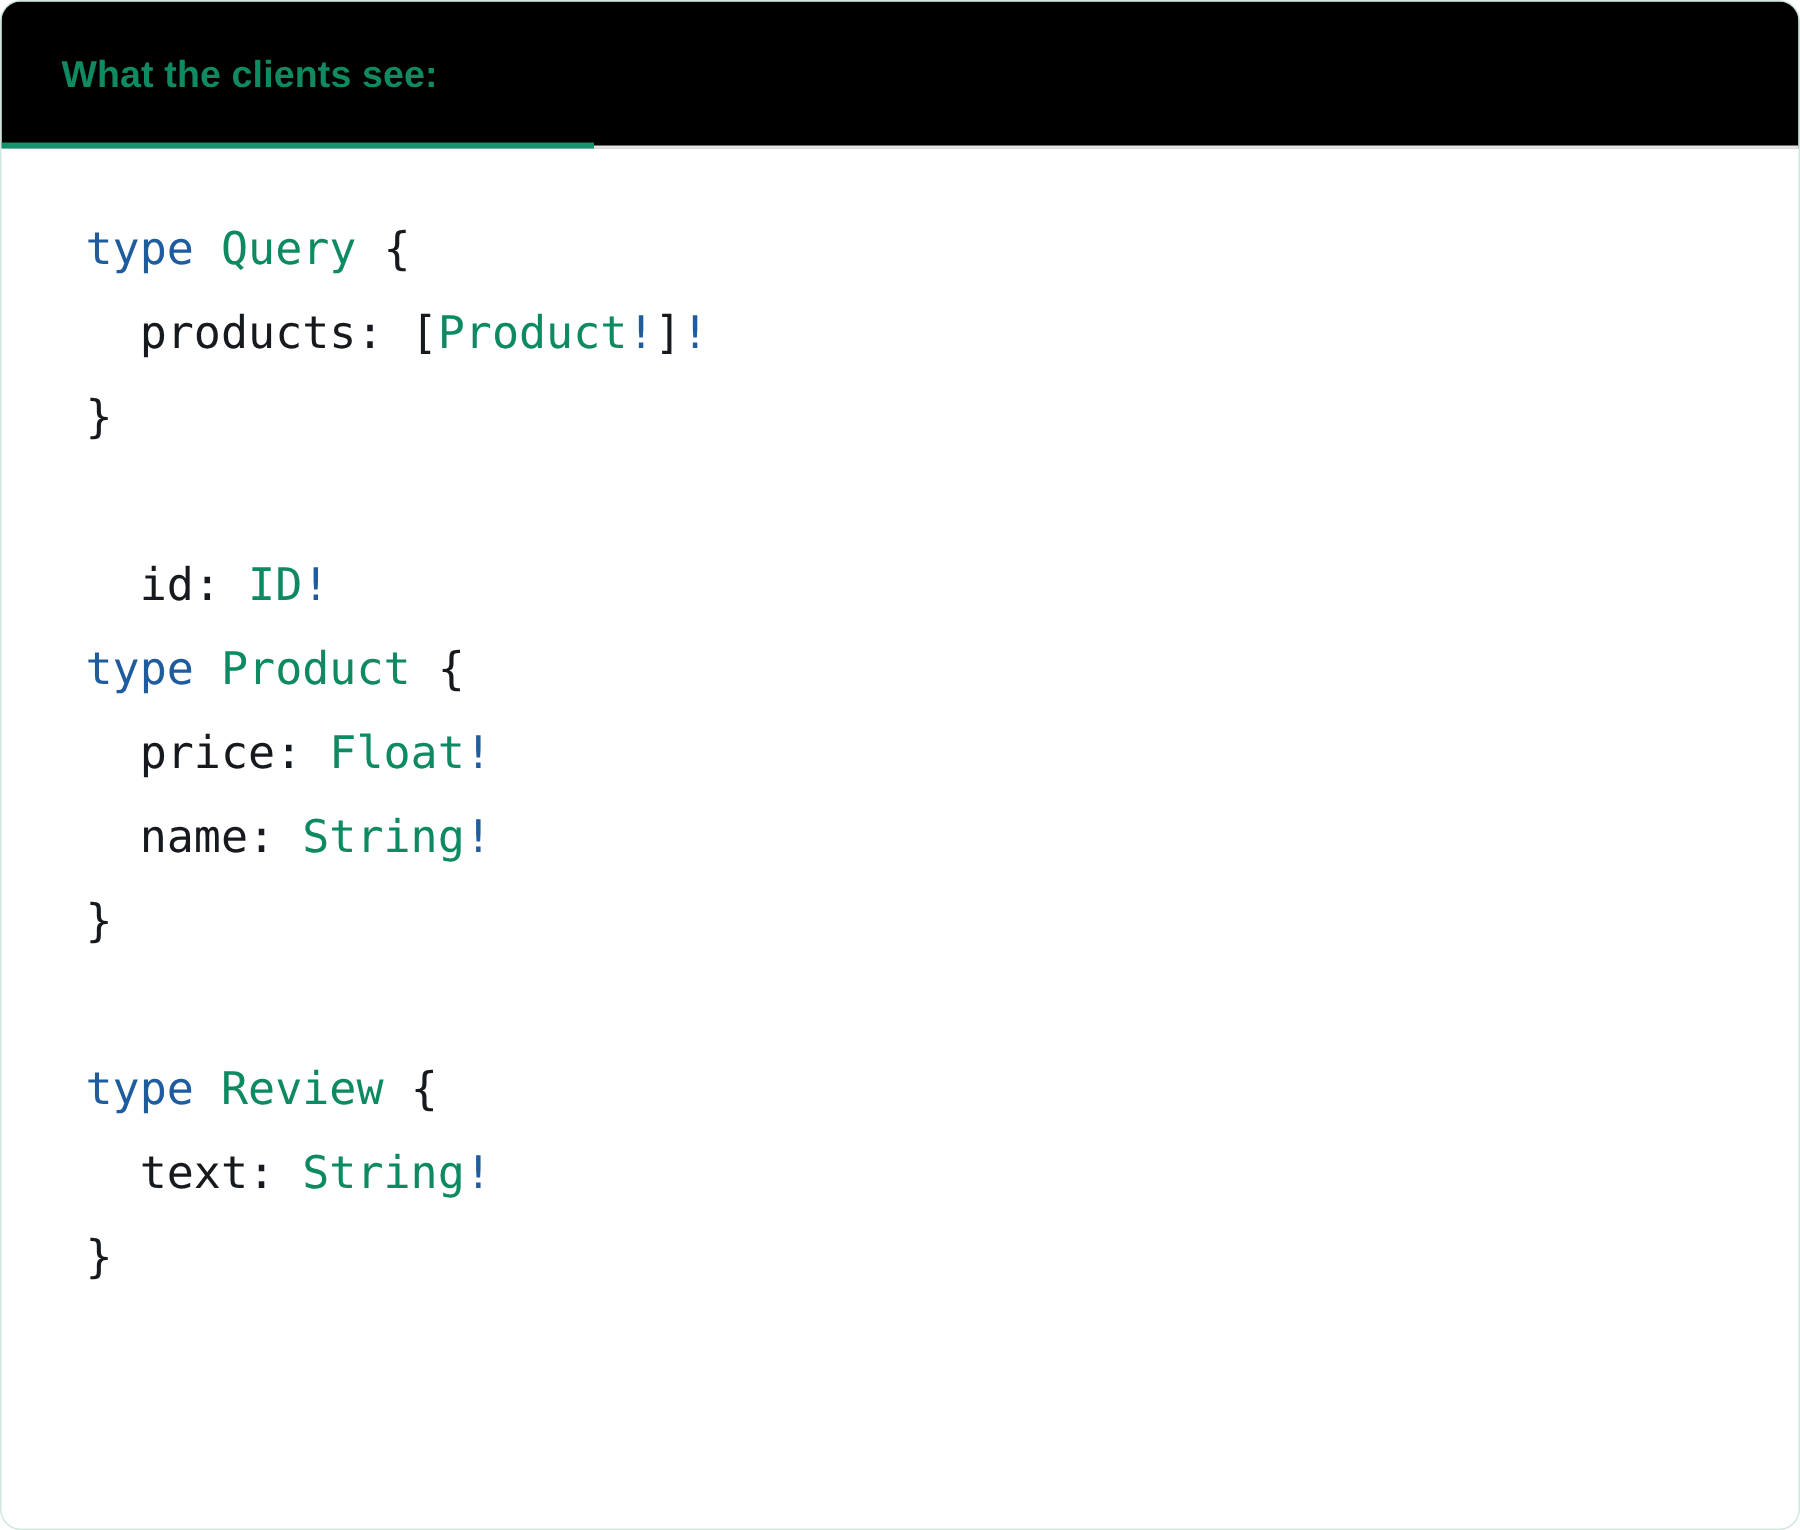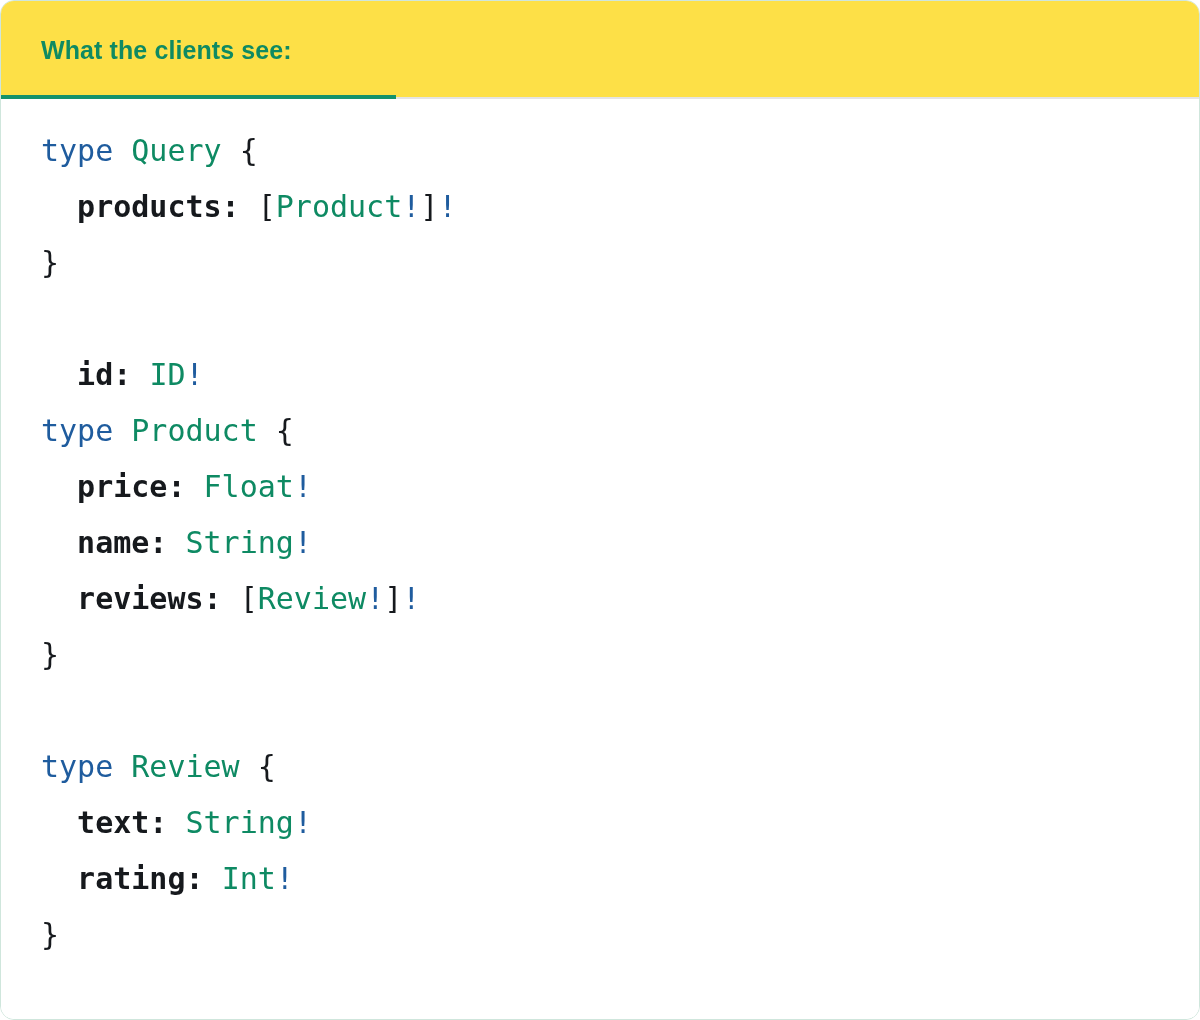--- a/index.html
+++ b/index.html
@@ -73,21 +73,21 @@
   .code-body {
     position: relative;
     background: #ffffff;
     padding: 24px 0 0 0;
     height: 920px;
     box-sizing: border-box;
     overflow: hidden;
   }
 
   .code-block {
-    margin: 0;
+    margin: 16px;
     padding: 0 40px;
     font-family: "DejaVu Sans Mono", "Liberation Mono", monospace;
     font-size: 30px;
     line-height: 56px;
     color: #16191d;
     white-space: pre;
     font-weight: 400;
     tab-size: 2;
   }
 
@@ -101,44 +101,42 @@
     height: 56px;
   }
 
   
   .tok-kw    { color: #1f5c9e; }   
   .tok-type  { color: #0e8a63; }   
   .tok-field { color: #16191d; }   
   .tok-punct { color: #16191d; }   
   .tok-bang  { color: #1f5c9e; }   
 </style>
-<style>.tok-kw{color:#1f5c9e;}.tok-type{color:#0e8a63;}.tok-field{color:#16191d;font-weight:bold;}.tok-punct{color:#16191d;}.tok-bang{color:#1f5c9e;}.tab-label{color:#0f8a62;}.tab-underline{background:#13926b;}.tabstrip{background:#fde047;border-bottom-color:#e4e4e4;}.card{border-color:#cfe6dc;background:#ffffff;}</style></head>
+<style>.tok-kw{color:#1f5c9e;}.tok-type{color:#0e8a63;}.tok-field{color:#16191d;}.tok-punct{color:#16191d;}.tok-bang{color:#1f5c9e;}.tab-label{color:#0f8a62;}.tab-underline{background:#13926b;}.tabstrip{background:#000000;border-bottom-color:#e4e4e4;}.card{border-color:#cfe6dc;background:#ffffff;}</style></head>
 <body>
 
 <div class="card">
 
   <div class="tabstrip">
     <div class="tab">
       <span class="tab-label">What the clients see:</span>
     </div>
     <div class="tab-underline"></div>
   </div>
 
   <div class="code-body">
     <pre class="code-block" id="code-block"><span class="code-line"><span class="tok-kw">type</span><span class="tok-punct"> </span><span class="tok-type">Query</span><span class="tok-punct"> </span><span class="tok-punct">{</span>
 </span><span class="code-line"><span class="tok-field">  products: </span><span class="tok-punct">[</span><span class="tok-type">Product</span><span class="tok-bang">!</span><span class="tok-punct">]</span><span class="tok-bang">!</span>
 </span><span class="code-line"><span class="tok-punct">}</span>
 </span><span class="code-line blank">
 </span><span class="code-line"><span class="tok-field">  id: </span><span class="tok-type">ID</span><span class="tok-bang">!</span>
 </span><span class="code-line"><span class="tok-kw">type</span><span class="tok-punct"> </span><span class="tok-type">Product</span><span class="tok-punct"> </span><span class="tok-punct">{</span>
 </span><span class="code-line"><span class="tok-field">  price: </span><span class="tok-type">Float</span><span class="tok-bang">!</span>
 </span><span class="code-line"><span class="tok-field">  name: </span><span class="tok-type">String</span><span class="tok-bang">!</span>
-</span><span class="code-line"><span class="tok-field">  reviews: </span><span class="tok-punct">[</span><span class="tok-type">Review</span><span class="tok-bang">!</span><span class="tok-punct">]</span><span class="tok-bang">!</span>
 </span><span class="code-line"><span class="tok-punct">}</span>
 </span><span class="code-line blank">
 </span><span class="code-line"><span class="tok-kw">type</span><span class="tok-punct"> </span><span class="tok-type">Review</span><span class="tok-punct"> </span><span class="tok-punct">{</span>
 </span><span class="code-line"><span class="tok-field">  text: </span><span class="tok-type">String</span><span class="tok-bang">!</span>
-</span><span class="code-line"><span class="tok-field">  rating: </span><span class="tok-type">Int</span><span class="tok-bang">!</span>
 </span><span class="code-line"><span class="tok-punct">}</span>
 </span></pre>
   </div>
 
 </div>
 
 </body></html>

